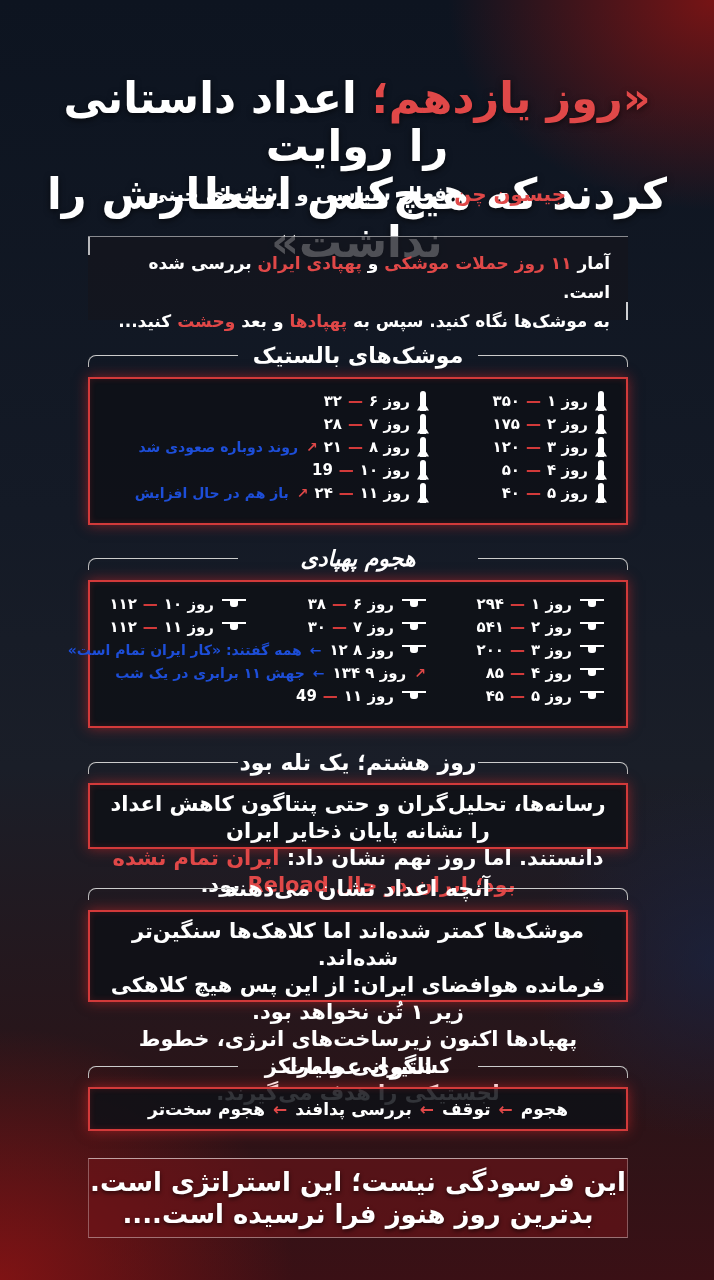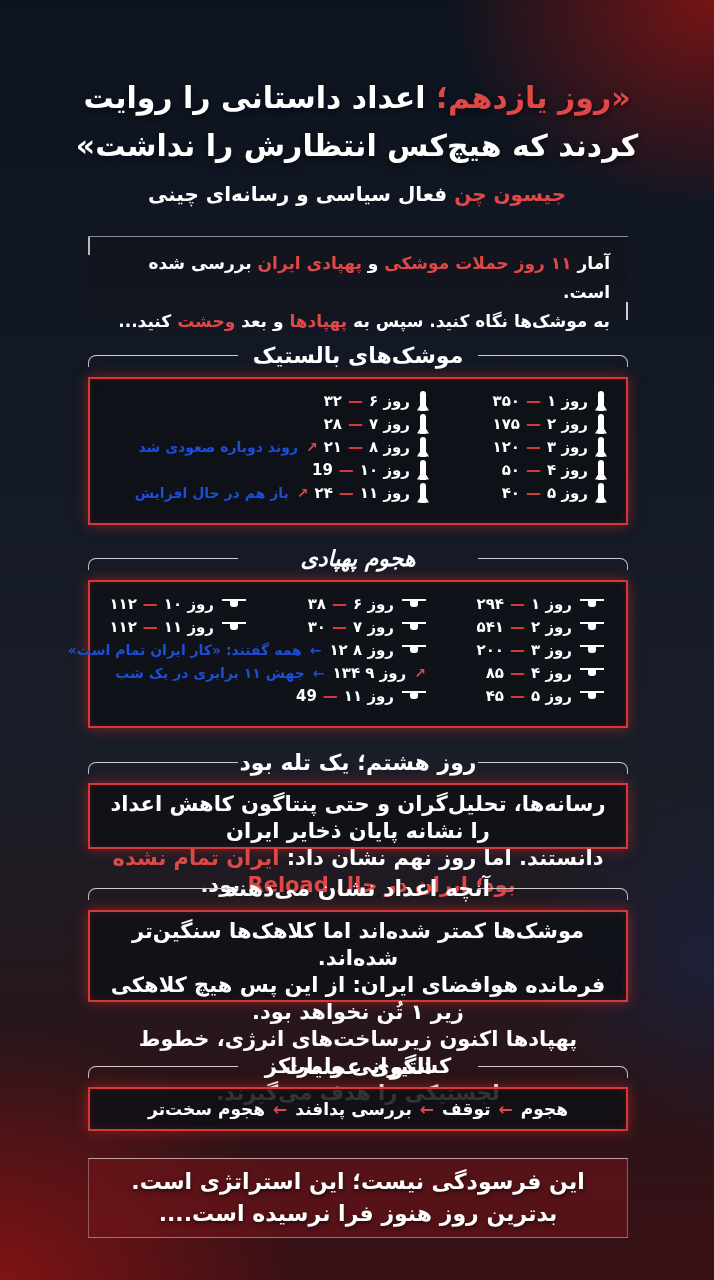--- a/index.html
+++ b/index.html
@@ -12,21 +12,21 @@
     background:
       radial-gradient(ellipse 420px 360px at 0% 100%, rgba(150,20,20,0.75), rgba(0,0,0,0) 70%),
       radial-gradient(ellipse 380px 300px at 100% 0%, rgba(130,20,20,0.9), rgba(0,0,0,0) 70%),
       radial-gradient(ellipse 260px 260px at 100% 75%, rgba(20,40,80,0.5), rgba(0,0,0,0) 70%),
       linear-gradient(180deg, #0d1420 0%, #141a26 40%, #1a1e28 60%, #2a1418 85%, #3a1015 100%);
   }
   .container { position: absolute; left: 0; top: 0; width: 714px; height: 1280px; }
 
   .title {
     position: absolute; top: 74px; left: 40px; right: 40px;
-    text-align: center; font-weight: bold; font-size: 30px; line-height: 48px;
+    text-align: center; font-weight: bold; font-size: 43px; line-height: 48px;
     text-shadow: 0 2px 6px rgba(0,0,0,0.6);
   }
   .title .hl { color: #e04848; }
   .subtitle {
     position: absolute; top: 182px; left: 40px; right: 40px;
     text-align: center; font-weight: bold; font-size: 20px;
   }
   .subtitle .hl { color: #e04848; }
 
   .intro {
@@ -102,21 +102,21 @@
   }
   .flow .arr { color: #e04848; margin: 0 8px; }
 
   .final {
     position: absolute; top: 1158px; left: 88px; width: 540px; height: 80px;
     background: rgba(110,20,25,0.6);
     border-top: 1px solid rgba(255,255,255,0.6);
     border-bottom: 1px solid rgba(255,255,255,0.4);
     border-left: 1px solid rgba(255,255,255,0.3);
     border-right: 1px solid rgba(255,255,255,0.3);
-    text-align: center; font-weight: bold; font-size: 22px; line-height: 32px; padding-top: 7px;
+    text-align: center; font-weight: bold; font-size: 26px; line-height: 32px; padding-top: 7px;
     text-shadow: 0 2px 4px rgba(0,0,0,0.6);
   }
 </style>
 </head>
 <body>
 
 <div class="container">
 
   <div class="title">
     <div><span class="hl">«روز یازدهم؛</span><span> اعداد داستانی را روایت</span></div>

